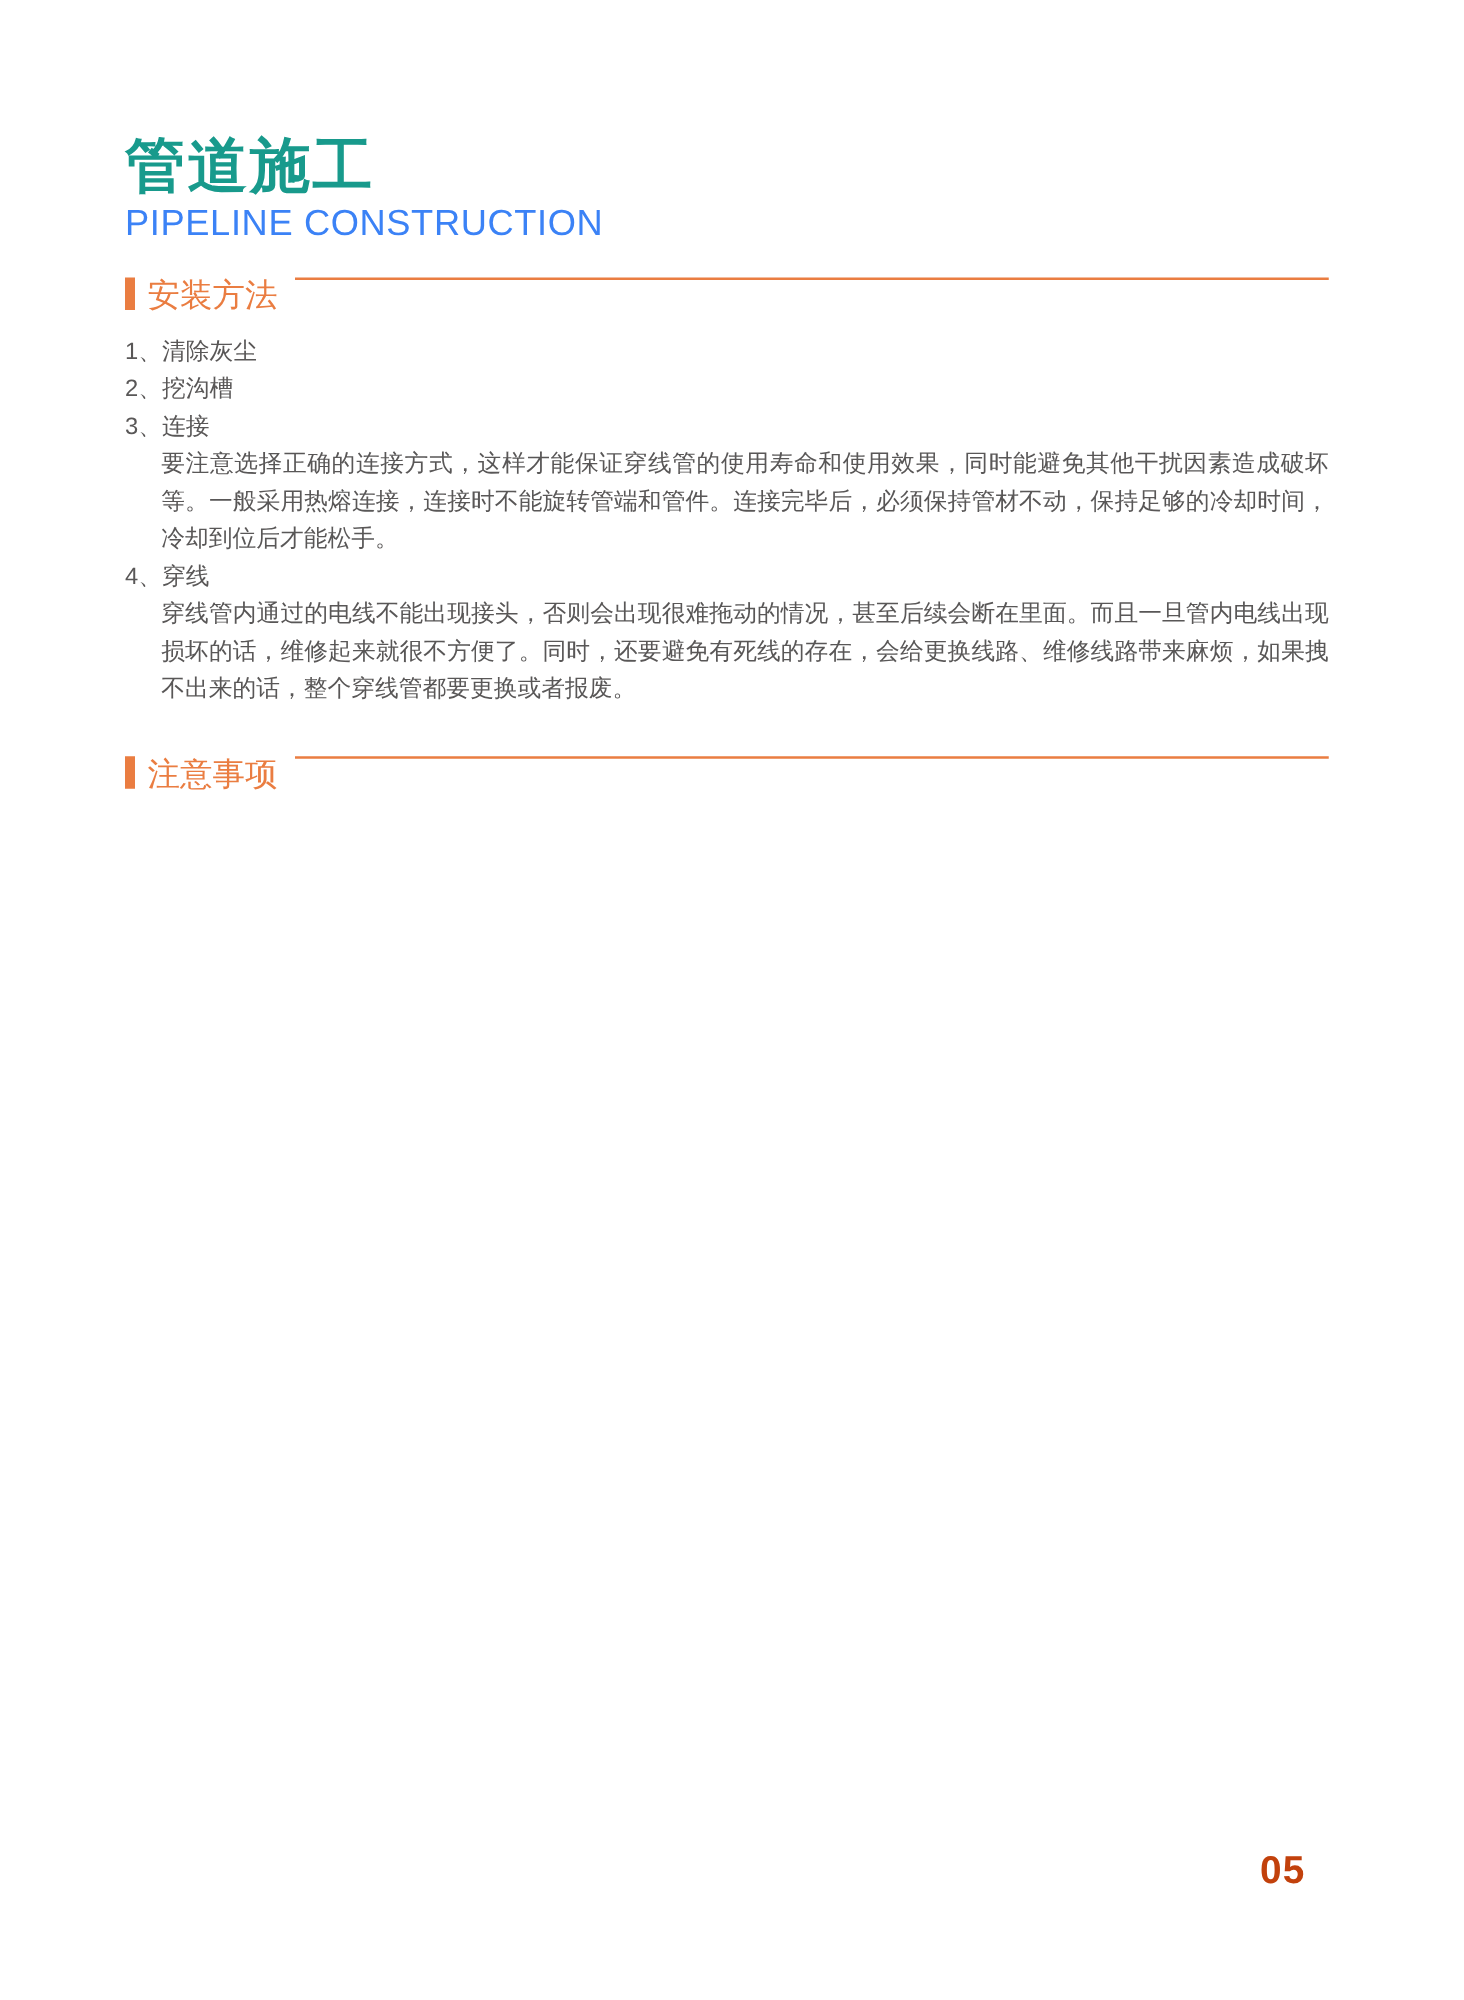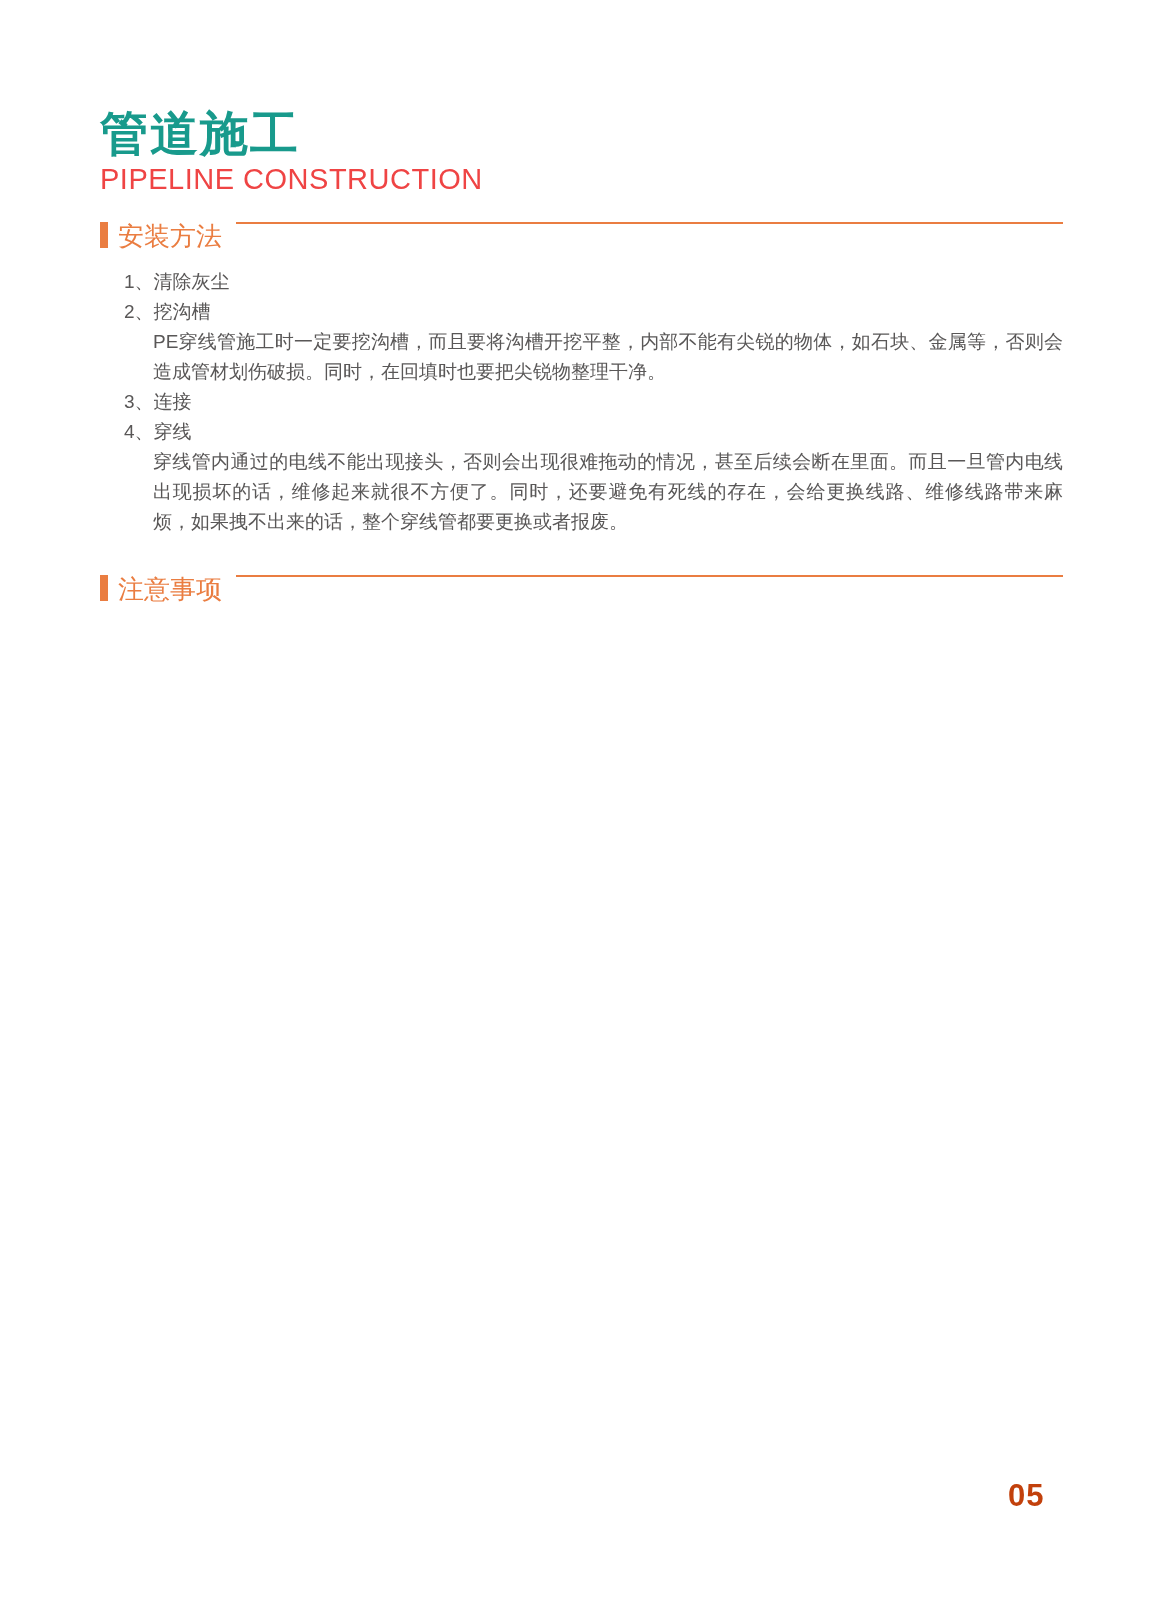--- a/index.html
+++ b/index.html
@@ -17,21 +17,21 @@
   }
   .doc-title {
     font-size:48px;
     font-weight:bold;
     color:#189a8c;
     letter-spacing:2px;
     line-height:1.15;
   }
   .doc-subtitle {
     font-size:29px;
-    color:#ef4444;
+    color:#3b82f6;
     letter-spacing:0.5px;
     margin-top:3px;
     line-height:1.1;
   }
   .section-header {
     display:flex;
     align-items:flex-start;
     margin-top:26px;
   }
   .section-header .accent-bar {
@@ -50,21 +50,20 @@
     flex:1 1 auto;
     height:2px;
     background:#ea7d41;
     margin-left:14px;
   }
   .list {
     margin-top:16px;
     font-size:19px;
     color:#595757;
     line-height:30px;
-    margin-left:24px;
   }
   .step-label { }
   .step-body {
     margin-left:29px;
     text-align:justify;
   }
   .note {
     padding-left:30px;
     text-indent:-30px;
     text-align:justify;
@@ -93,24 +92,24 @@
       <span class="section-title">安装方法</span>
       <span class="rule"></span>
     </div>
 
     <div class="list">
       <div>
         <div class="step-label"><span>1、</span><span>清除灰尘</span></div>
       </div>
       <div>
         <div class="step-label"><span>2、</span><span>挖沟槽</span></div>
-        <div class="step-body">PE穿线管施工时一定要挖沟槽，而且要将沟槽开挖平整，内部不能有尖锐的物体，如石块、金属等，否则会造成管材划伤破损。同时，在回填时也要把尖锐物整理干净。</div>
       </div>
       <div>
         <div class="step-label"><span>3、</span><span>连接</span></div>
+        <div class="step-body">要注意选择正确的连接方式，这样才能保证穿线管的使用寿命和使用效果，同时能避免其他干扰因素造成破坏等。一般采用热熔连接，连接时不能旋转管端和管件。连接完毕后，必须保持管材不动，保持足够的冷却时间，冷却到位后才能松手。</div>
       </div>
       <div>
         <div class="step-label"><span>4、</span><span>穿线</span></div>
         <div class="step-body">穿线管内通过的电线不能出现接头，否则会出现很难拖动的情况，甚至后续会断在里面。而且一旦管内电线出现损坏的话，维修起来就很不方便了。同时，还要避免有死线的存在，会给更换线路、维修线路带来麻烦，如果拽不出来的话，整个穿线管都要更换或者报废。</div>
       </div>
     </div>
 
     <div class="section-header" style="margin-top:38px;">
       <span class="accent-bar"></span>
       <span class="section-title">注意事项</span>

